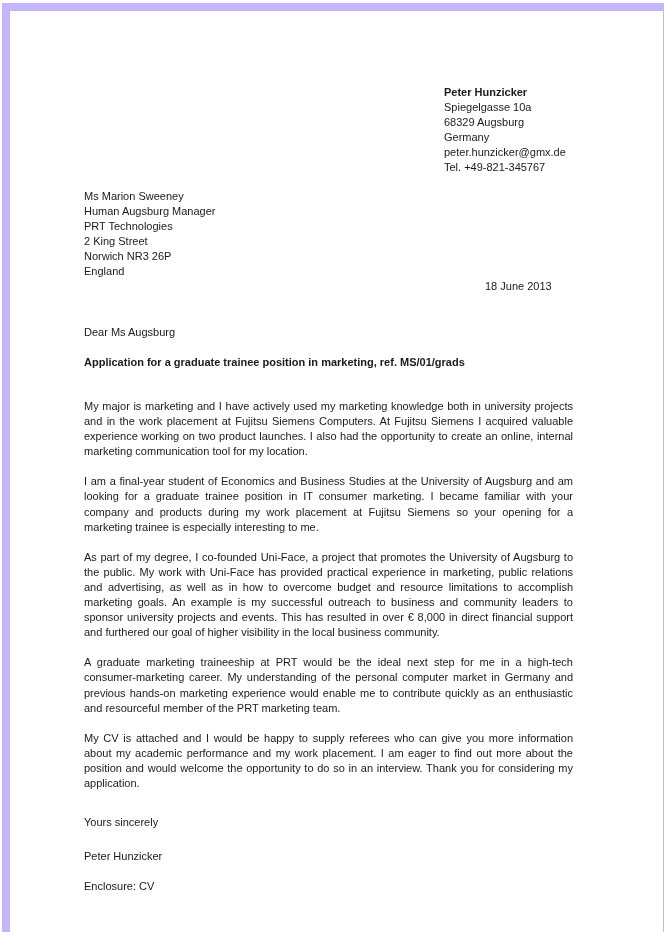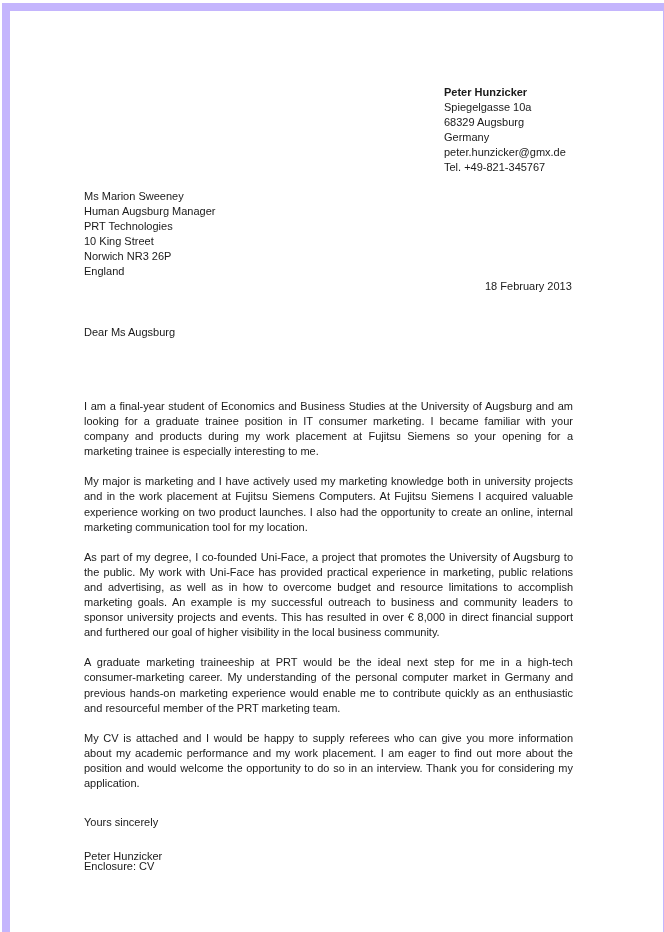--- a/index.html
+++ b/index.html
@@ -77,21 +77,21 @@
       margin-top: 25px;
     }
     .signature {
       position: absolute;
       left: 74px;
       top: 838px;
     }
     .enclosure {
       position: absolute;
       left: 74px;
-      top: 848px;
+      top: 868px;
     }
     .line { display: block; }
   </style>
 </head>
 <body>
 
 <div class="page">
 
   <div class="sender txt">
     <span class="line name">Peter Hunzicker</span>
@@ -99,33 +99,34 @@
     <span class="line">68329 Augsburg</span>
     <span class="line">Germany</span>
     <span class="line">peter.hunzicker@gmx.de</span>
     <span class="line">Tel. +49-821-345767</span>
   </div>
 
   <div class="recipient txt">
     <span class="line">Ms Marion Sweeney</span>
     <span class="line">Human Augsburg Manager</span>
     <span class="line">PRT Technologies</span>
-    <span class="line">10 King Street</span>
+    <span class="line">2 King Street</span>
     <span class="line">Norwich NR3 26P</span>
     <span class="line">England</span>
   </div>
 
-  <div class="date txt">18 February 2013</div>
+  <div class="date txt">18 June 2013</div>
 
   <div class="salutation txt">Dear Ms Augsburg</div>
 
+  <div class="subject txt">Application for a graduate trainee position in marketing, ref. MS/01/grads</div>
 
   <div class="body">
+    <p class="para">My major is marketing and I have actively used my marketing knowledge both in university projects and in the work placement at Fujitsu Siemens Computers. At Fujitsu Siemens I acquired valuable experience working on two product launches. I also had the opportunity to create an online, internal marketing communication tool for my location.</p>
     <p class="para">I am a final-year student of Economics and Business Studies at the University of Augsburg and am looking for a graduate trainee position in IT consumer marketing. I became familiar with your company and products during my work placement at Fujitsu Siemens so your opening for a marketing trainee is especially interesting to me.</p>
-    <p class="para">My major is marketing and I have actively used my marketing knowledge both in university projects and in the work placement at Fujitsu Siemens Computers. At Fujitsu Siemens I acquired valuable experience working on two product launches. I also had the opportunity to create an online, internal marketing communication tool for my location.</p>
     <p class="para">As part of my degree, I co-founded Uni-Face, a project that promotes the University of Augsburg to the public. My work with Uni-Face has provided practical experience in marketing, public relations and advertising, as well as in how to overcome budget and resource limitations to accomplish marketing goals. An example is my successful outreach to business and community leaders to sponsor university projects and events. This has resulted in over € 8,000 in direct financial support and furthered our goal of higher visibility in the local business community.</p>
     <p class="para">A graduate marketing traineeship at PRT would be the ideal next step for me in a high-tech consumer-marketing career. My understanding of the personal computer market in Germany and previous hands-on marketing experience would enable me to contribute quickly as an enthusiastic and resourceful member of the PRT marketing team.</p>
     <p class="para">My CV is attached and I would be happy to supply referees who can give you more information about my academic performance and my work placement. I am eager to find out more about the position and would welcome the opportunity to do so in an interview. Thank you for considering my application.</p>
   </div>
 
   <div class="closing txt">Yours sincerely</div>
 
   <div class="signature txt">Peter Hunzicker</div>
 
   <div class="enclosure txt">Enclosure: CV</div>

